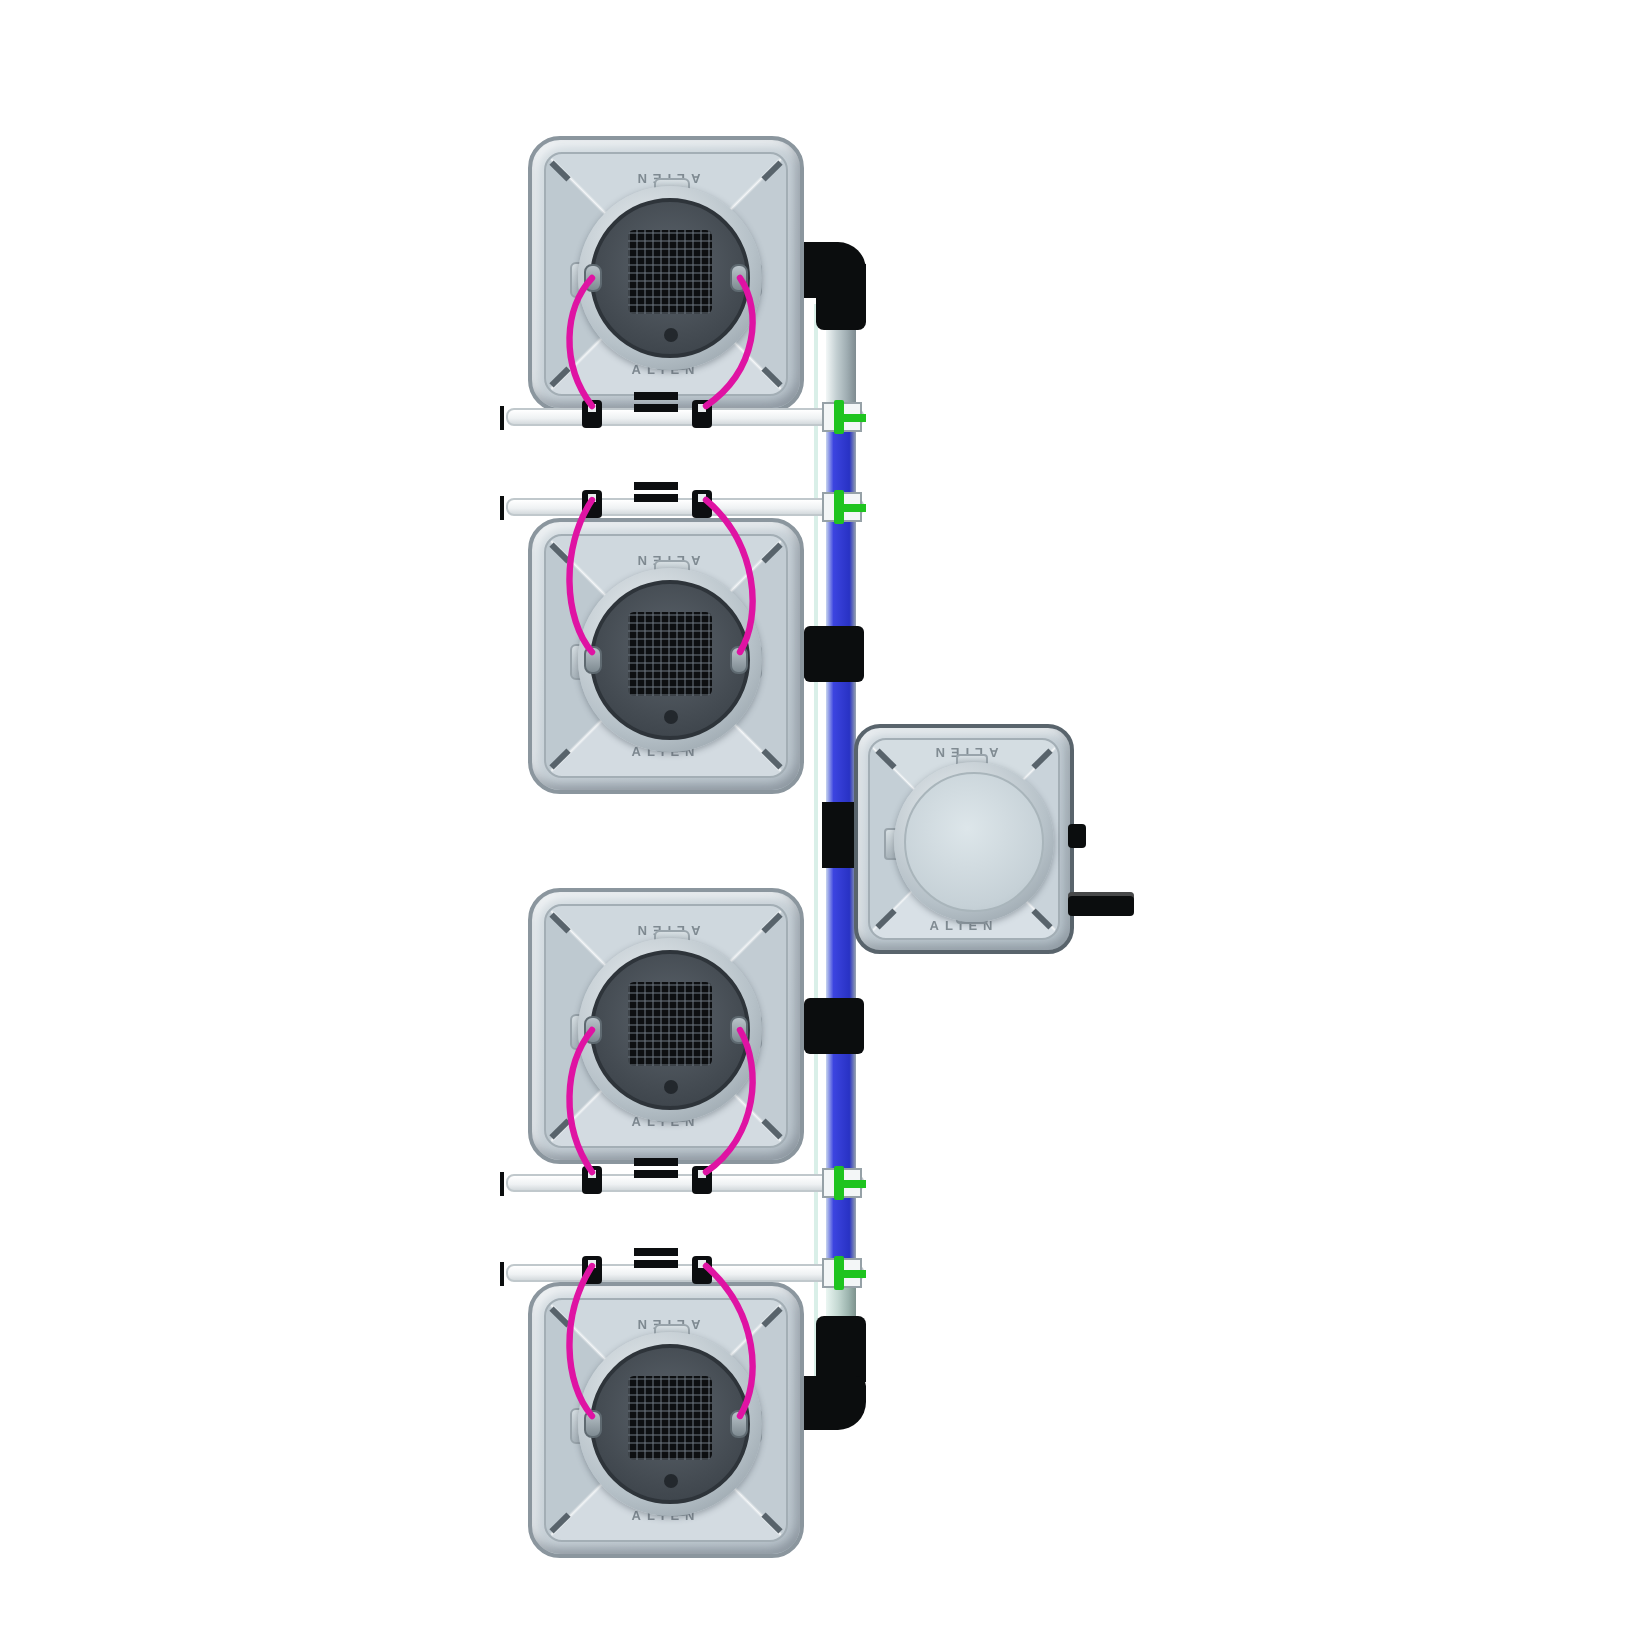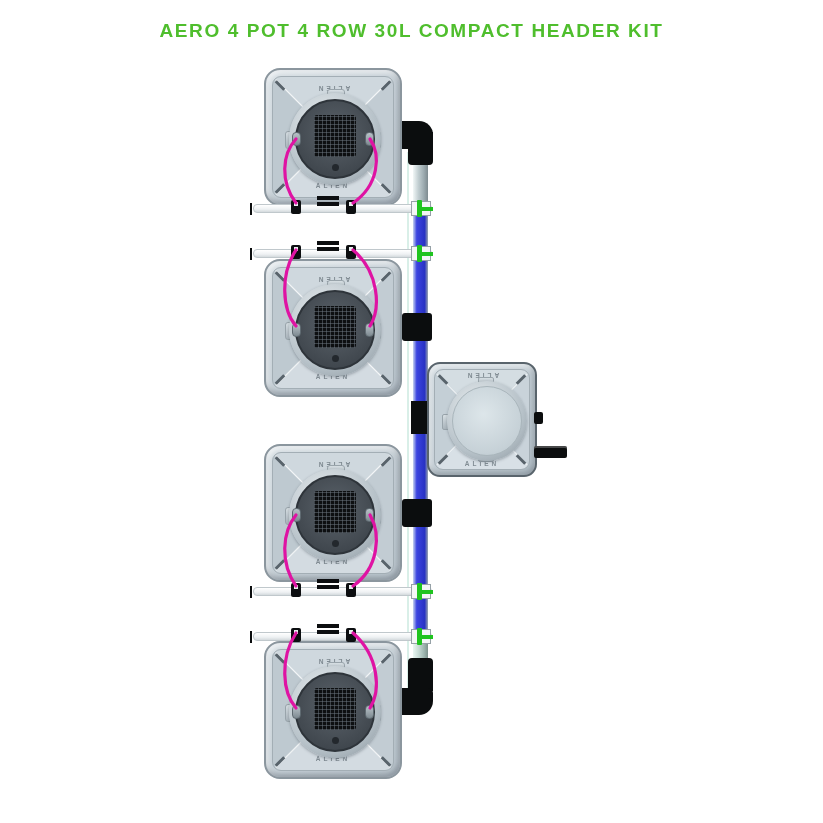--- a/index.html
+++ b/index.html
@@ -98,21 +98,20 @@
 
   .tubes{position:absolute;left:0;top:0;z-index:6;pointer-events:none;}
   .tube{fill:none;stroke:var(--tube-magenta,#df13a3);stroke-width:3.2;stroke-linecap:round;}
   .over{z-index:7;}
 </style>
 </head>
 <body>
 
 <div class="stage">
 
-  <h1 class="title">AERO 4 POT 4 ROW 30L COMPACT HEADER KIT</h1>
 
   <div class="hl-line"></div>
   <div class="vpipe v-silver" style="top:152px;height:58px;"></div>
   <div class="vpipe v-blue" style="top:206px;height:430px;"></div>
   <div class="vpipe v-teal" style="top:632px;height:34px;"></div>
 
   <div class="stub" style="left:394px;top:126px;width:12px;height:20px;"></div>
   <div class="elbow" style="left:402px;top:121px;width:31px;height:28px;border-radius:0 14px 5px 0;"></div>
   <div class="elbow" style="left:408px;top:132px;width:25px;height:33px;border-radius:0 0 4px 4px;"></div>
 

